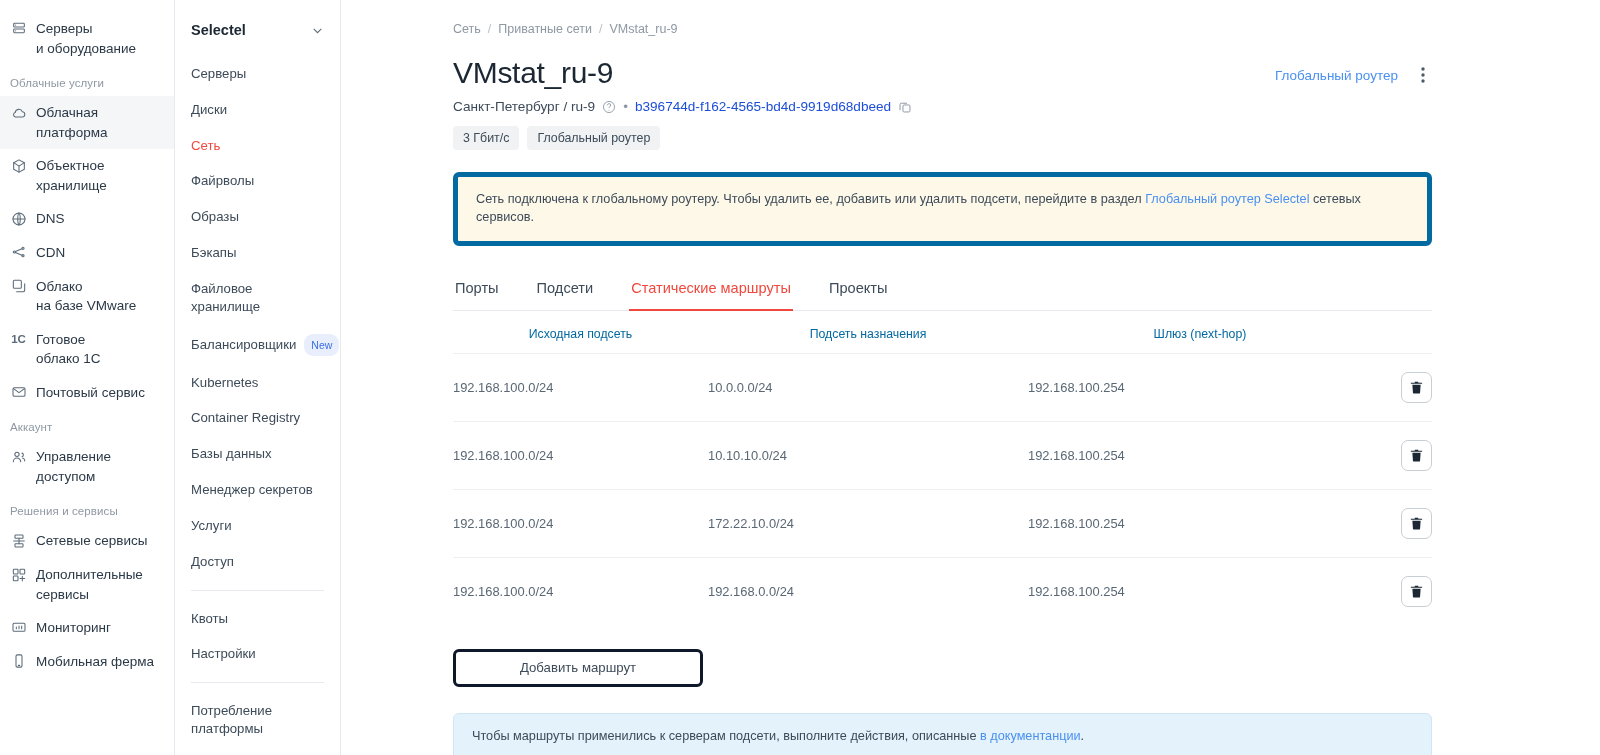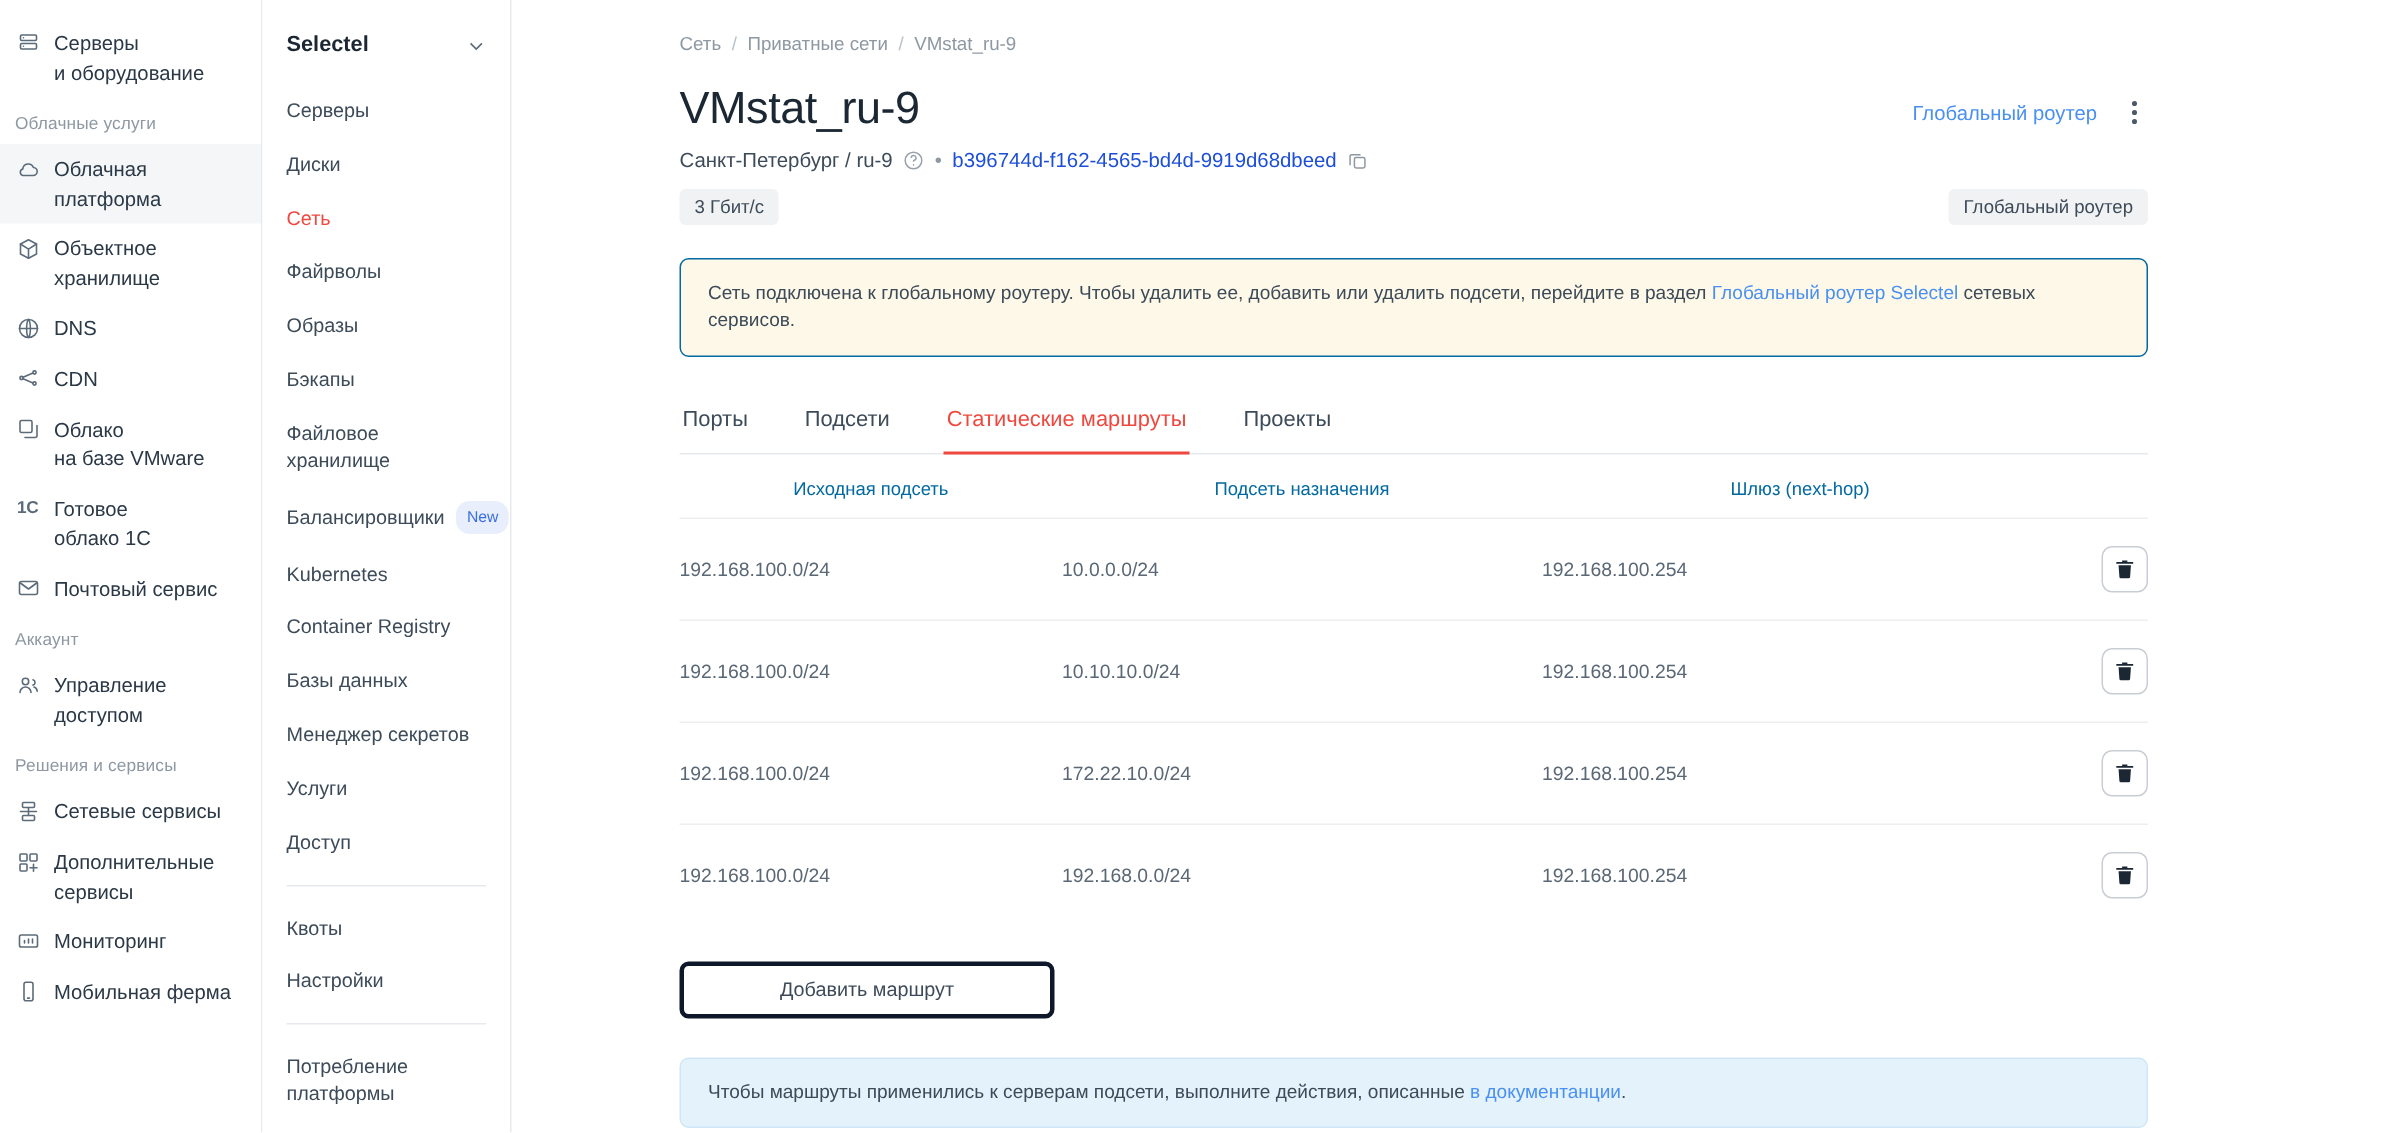--- a/index.html
+++ b/index.html
@@ -80,28 +80,28 @@
   .title-actions { display: flex; align-items: center; gap: 16px; margin-top: 10px; }
   .router-link { font-size: 13.5px; color: #4a90f0; cursor: pointer; }
   .kebab { width: 18px; height: 18px; display:flex; align-items:center; justify-content:center; cursor:pointer; color:#4b5a69; }
 
   .sub-meta { margin-top: 10px; display: flex; align-items: center; gap: 7px; font-size: 13.6px; color: #3d4b59; }
   .q-ico { width: 14px; height: 14px; color: #98a2ad; display:flex; }
   .dot { color: #8e98a3; }
   .uuid { color: #1d4ed8; }
   .copy-ico { width: 14px; height: 14px; color: #8e98a3; display:flex; cursor: pointer; }
 
-  .chips { margin-top: 12px; display: flex; gap: 18px; justify-content: space-between; }
+  .chips { margin-top: 12px; display: flex; gap: 8px; }
   .chip { background: #f0f2f4; color: #3d4b59; font-size: 12.4px; border-radius: 4px; padding: 5px 10px; }
 
   .banner {
     margin-top: 22px; border-radius: 6px; padding: 14px 18px;
     font-size: 12.7px; line-height: 1.4;
   }
-  .banner.warn { background: #fdf8e8; border: 1px solid #0369a1; color: #3d4b59; }
+  .banner.warn { background: #fdf8e8; border: 5px solid #0369a1; color: #3d4b59; }
   .banner.info { background: #e4f2fb; border: 1px solid #cfe6f6; color: #3d4b59; }
   .banner a { color: #4a90f0; text-decoration: none; cursor: pointer; }
 
   .tabs { margin-top: 34px; display: flex; gap: 34px; border-bottom: 1px solid #e6e9ed; }
   .tab { font-size: 14.6px; color: #3d4b59; padding: 0 2px 13px 2px; cursor: pointer; border-bottom: 2px solid transparent; margin-bottom: -1px; }
   .tab.active { color: #f0483e; border-bottom-color: #f0483e; }
 
   table.routes { width: 100%; border-collapse: collapse; margin-top: 16px; table-layout: fixed; }
   table.routes th {
     text-align: center; font-size: 12.3px; font-weight: 400; color: #0369a1;

